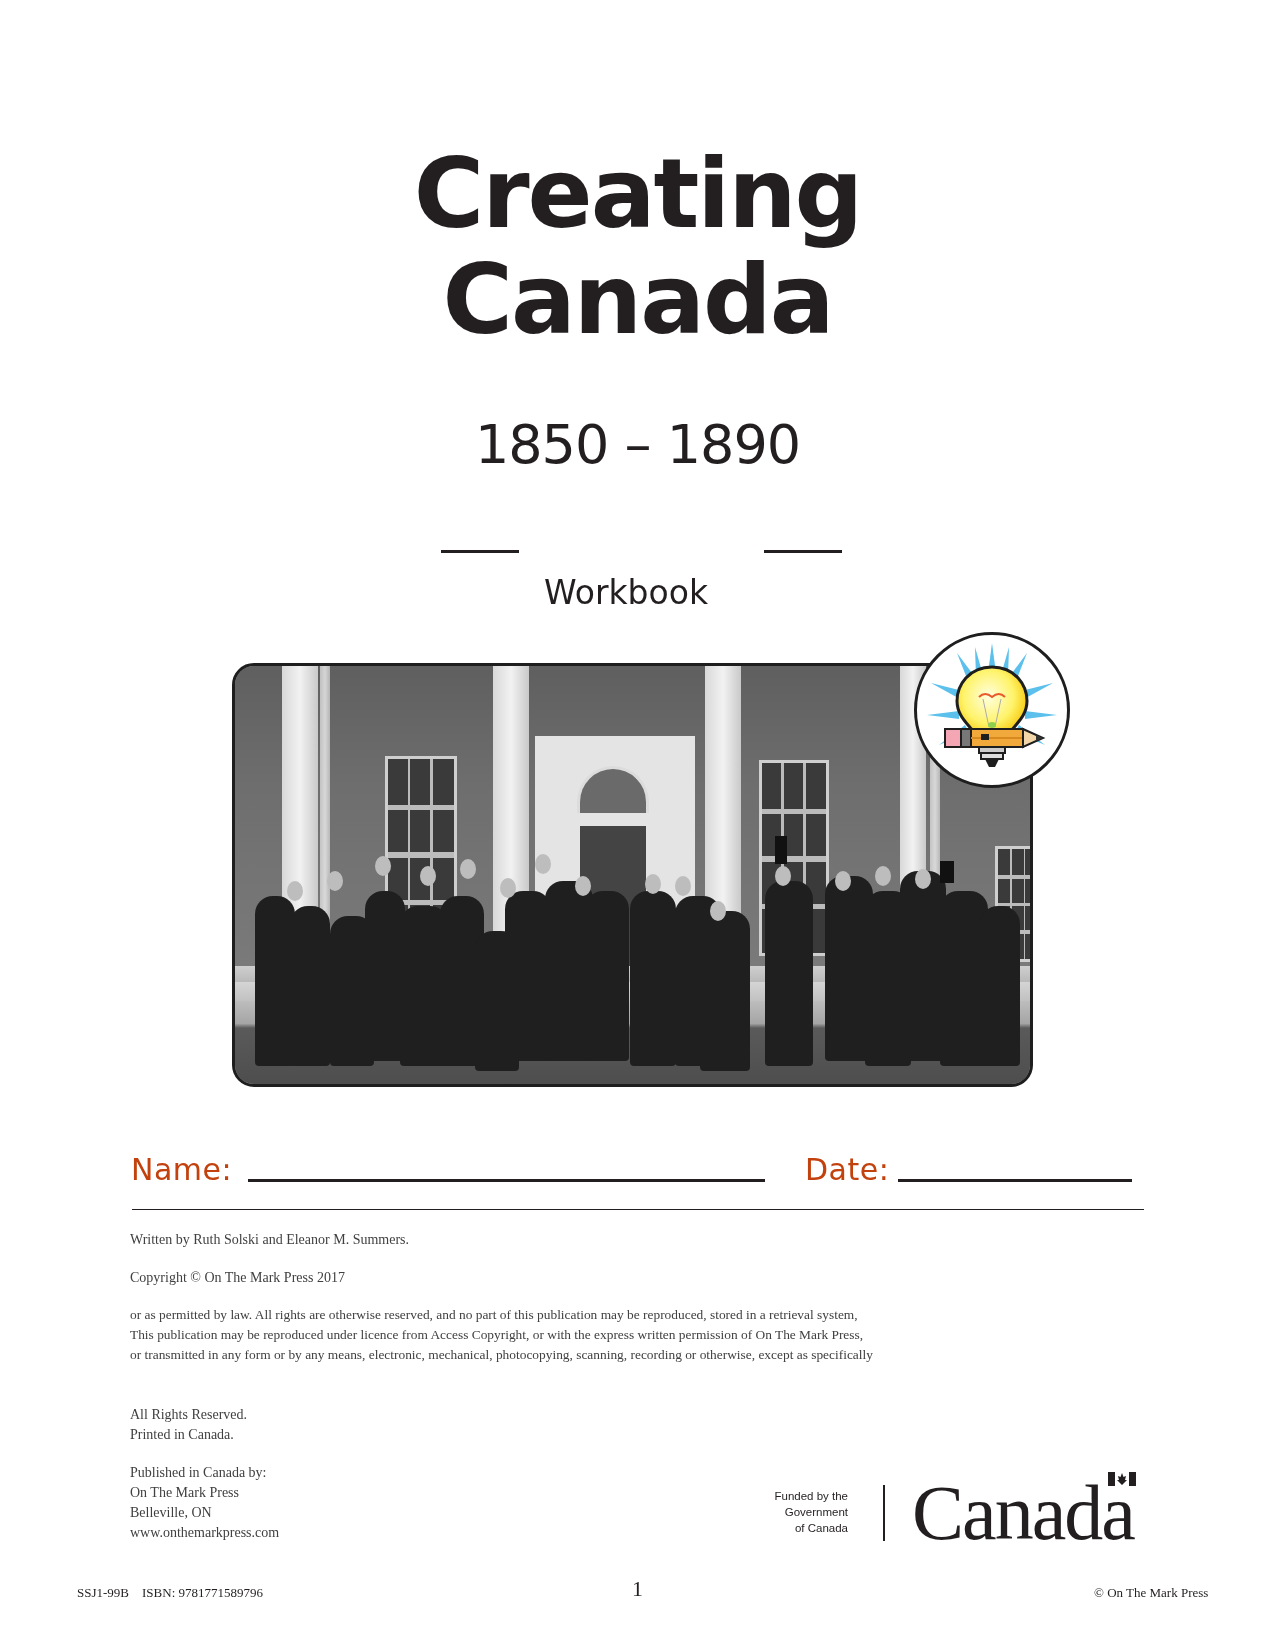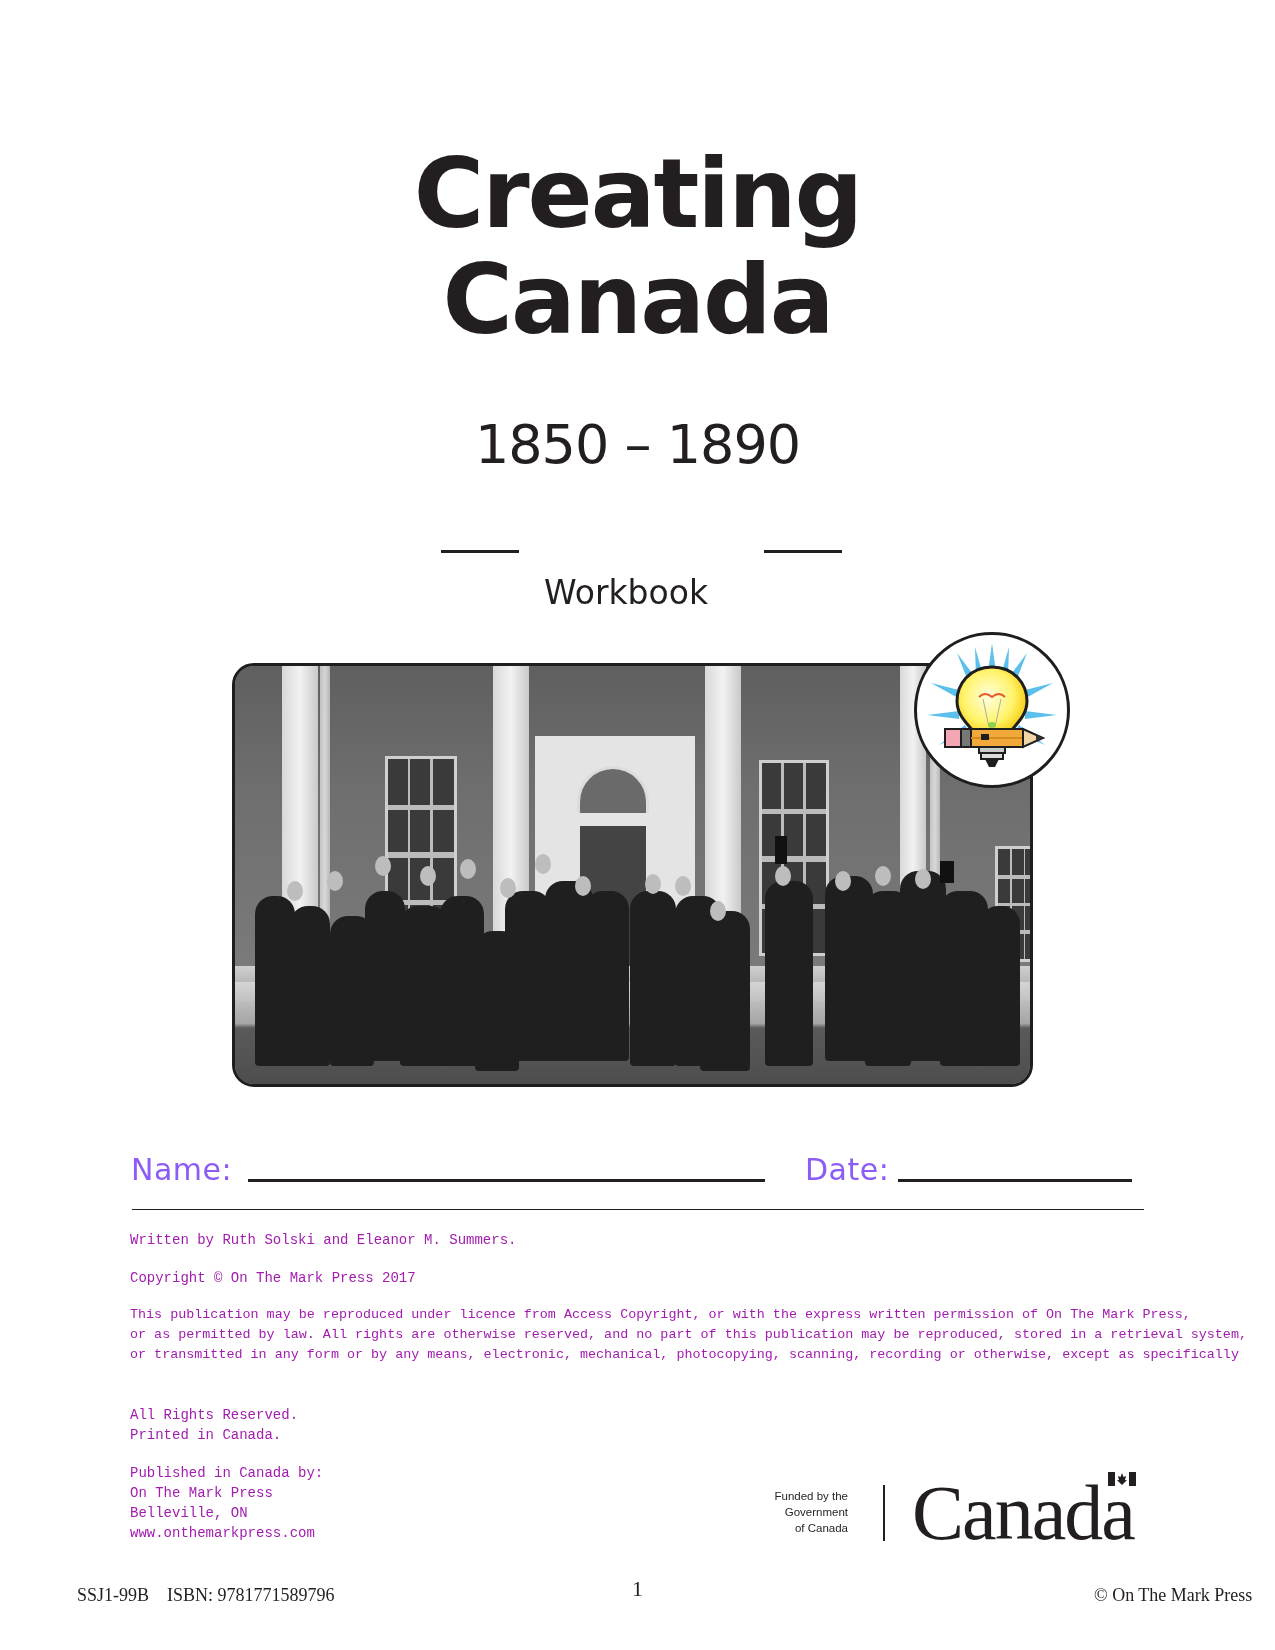--- a/index.html
+++ b/index.html
@@ -20,25 +20,25 @@
   .photo .doorglass { position:absolute; background:#444; }
   .photo .steps { position:absolute; left:0; width:100%; background:linear-gradient(180deg,#cfcfcf,#b9b9b9 40%,#d4d4d4 41%,#bcbcbc); }
   .photo .ground { position:absolute; left:0; width:100%; background:linear-gradient(180deg,#bdbdbd 0%,#a5a5a5 25%,#5a5a5a 30%,#4c4c4c 100%); }
   .photo .person { position:absolute; background:#1f1f1f; border-radius:18px 18px 4px 4px; }
   .photo .head { position:absolute; background:#bdbdbd; border-radius:50%; }
   .photo .hat { position:absolute; background:#111; }
 
   
   .icon-badge { left:914px; top:632px; width:150px; height:150px; border:3px solid #1e1e1e; border-radius:50%; background:#fff; overflow:hidden; }
 
-  .label-lg { font-family:"DejaVu Sans", sans-serif; font-size:30px; line-height:1; color:#8b5cf6; letter-spacing:0.5px; }
+  .label-lg { font-family:"DejaVu Sans", sans-serif; font-size:30px; line-height:1; color:#c2410c; letter-spacing:0.5px; }
   .uline { height:3px; background:#231f20; }
   .rule { height:1px; background:#231f20; }
-  .serif { font-family:Liberation Mono, monospace; font-size:14px; line-height:20px; color:#a21caf; }
-  .footer { font-family:"Liberation Serif", serif; font-size:18px; line-height:1; color:#231f20; }
+  .serif { font-family:Liberation Serif, serif; font-size:14px; line-height:20px; color:#404040; }
+  .footer { font-family:"Liberation Serif", serif; font-size:13px; line-height:1; color:#231f20; }
   .fund { font-family:"Liberation Sans", sans-serif; font-size:11.5px; line-height:16px; text-align:right; color:#231f20; }
   .wordmark { font-family:"Liberation Serif", serif; font-size:78px; line-height:1; color:#231f20; letter-spacing:-2px; }
 </style>
 </head>
 <body>
 
 <div class="abs title" style="top:146px;">Creating</div>
 <div class="abs title" style="top:252px;">Canada</div>
 <div class="abs years" style="top:418px;">1850 – 1890</div>
 
@@ -151,22 +151,22 @@
 <div class="abs label-lg" style="left:131px; top:1155px;">Name:</div>
 <div class="abs uline" style="left:248px; top:1179px; width:517px;"></div>
 <div class="abs label-lg" style="left:805px; top:1155px;">Date:</div>
 <div class="abs uline" style="left:898px; top:1179px; width:234px;"></div>
 <div class="abs rule" style="left:132px; top:1209px; width:1012px;"></div>
 
 <div class="abs serif" style="left:130px; top:1230px;">Written by Ruth Solski and Eleanor M. Summers.</div>
 <div class="abs serif" style="left:130px; top:1268px;">Copyright © On The Mark Press 2017</div>
 
 <div class="abs serif" style="left:130px; top:1305px; white-space:nowrap; font-size:13.4px;">
+  <div>or as permitted by law. All rights are otherwise reserved, and no part of this publication may be reproduced, stored in a retrieval system,</div>
   <div>This publication may be reproduced under licence from Access Copyright, or with the express written permission of On The Mark Press,</div>
-  <div>or as permitted by law. All rights are otherwise reserved, and no part of this publication may be reproduced, stored in a retrieval system,</div>
   <div>or transmitted in any form or by any means, electronic, mechanical, photocopying, scanning, recording or otherwise, except as specifically</div>
 </div>
 
 <div class="abs serif" style="left:130px; top:1405px;">
   <div>All Rights Reserved.</div>
   <div>Printed in Canada.</div>
 </div>
 
 <div class="abs serif" style="left:130px; top:1463px;">
   <div>Published in Canada by:</div>

